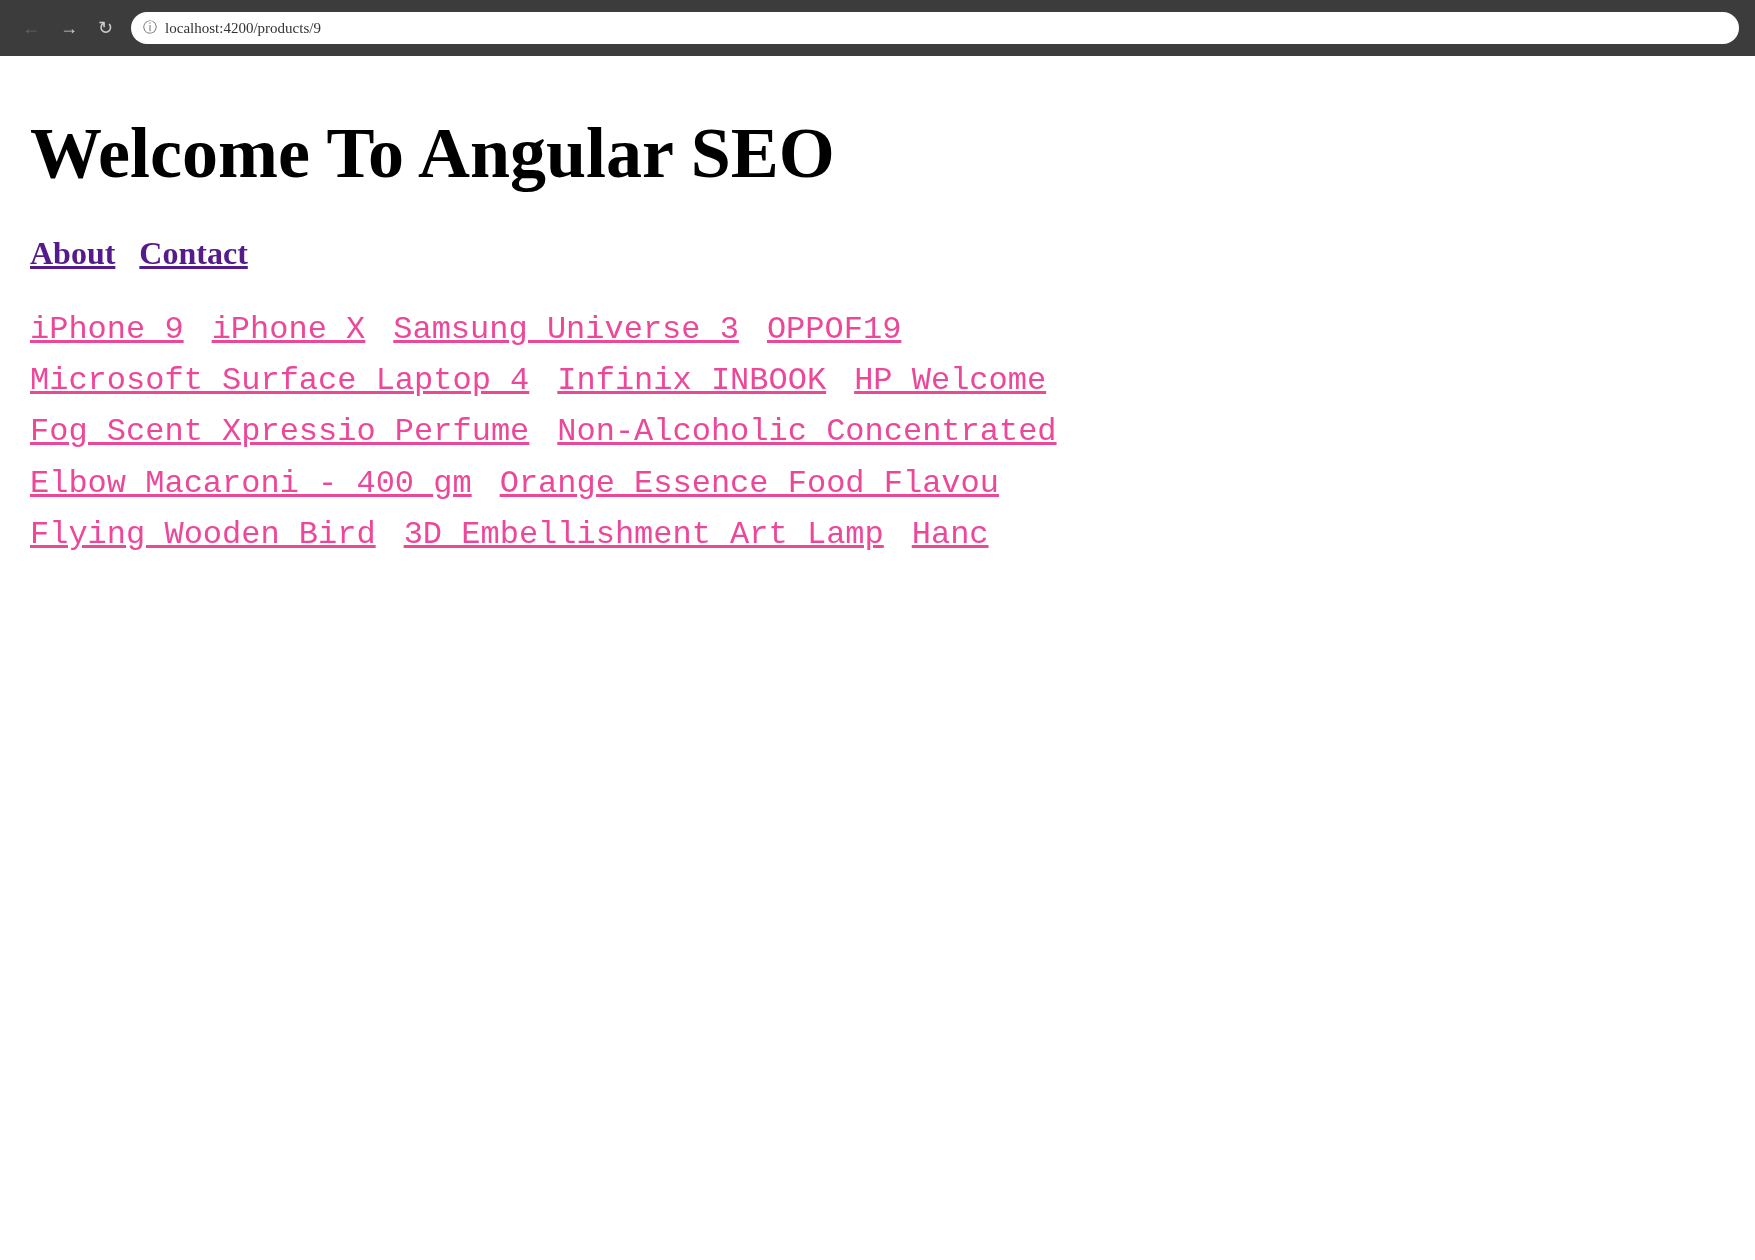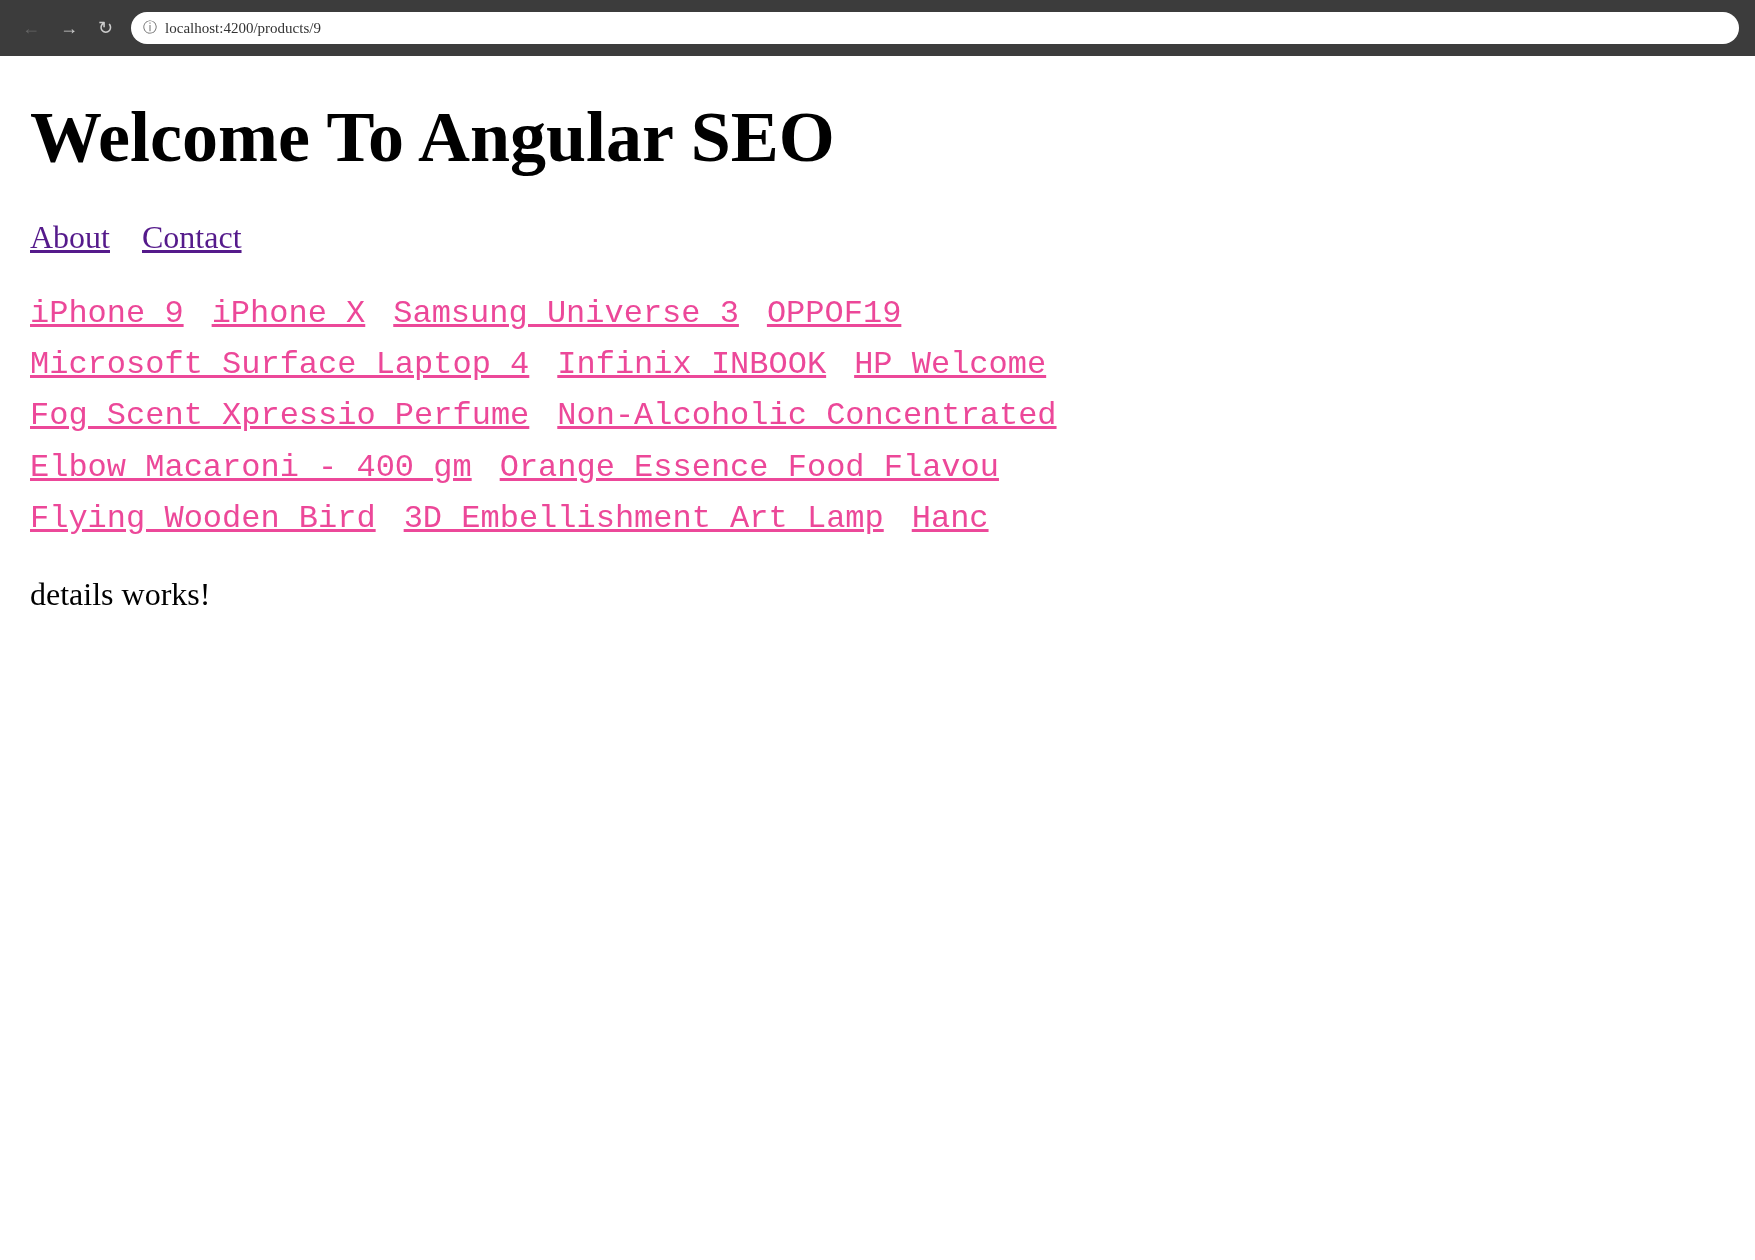--- a/index.html
+++ b/index.html
@@ -59,34 +59,36 @@
     }
 
     .address-bar .info-icon {
       color: #666;
       font-size: 14px;
     }
 
     
     .page-content {
       padding: 40px 30px 40px 30px;
+      margin-top: 16px;
     }
 
     .page-title {
       font-size: 72px;
       font-weight: bold;
       margin-bottom: 40px;
       font-family: Times New Roman, serif;
     }
 
     .nav-links {
       display: flex;
-      gap: 32px;
+      gap: 24px;
       margin-bottom: 32px;
       flex-wrap: wrap;
+      font-weight: bold;
     }
 
     .nav-links a {
       color: #551a8b;
       text-decoration: underline;
       font-size: 32px;
       font-family: Times New Roman, serif;
       cursor: pointer;
     }
 
@@ -161,14 +163,13 @@
       <a href="#">Elbow Macaroni - 400 gm</a>
       <a href="#">Orange Essence Food Flavou</a>
     </span>
     <span class="product-row">
       <a href="#">Flying Wooden Bird</a>
       <a href="#">3D Embellishment Art Lamp</a>
       <a href="#">Hanc</a>
     </span>
   </div>
 
-  <p class="details-text">details works!</p>
 </div>
 
 </body></html>

